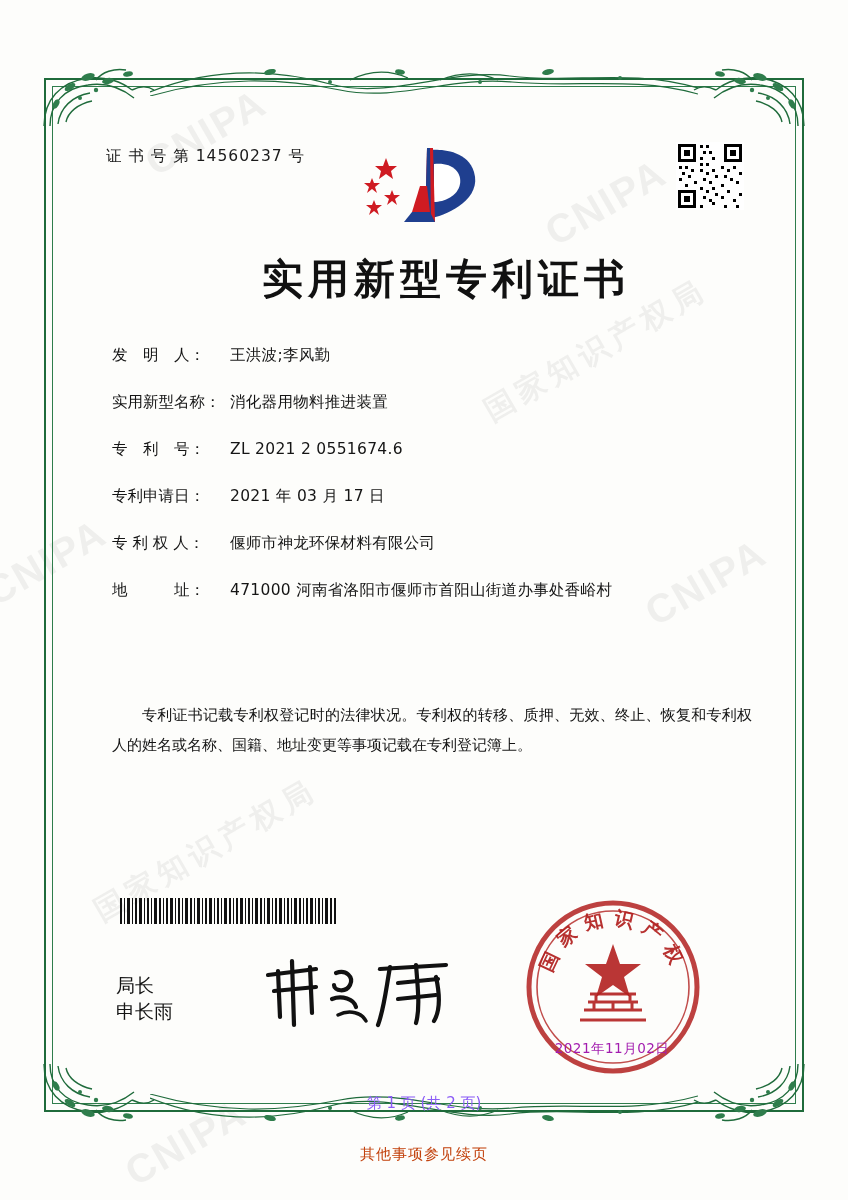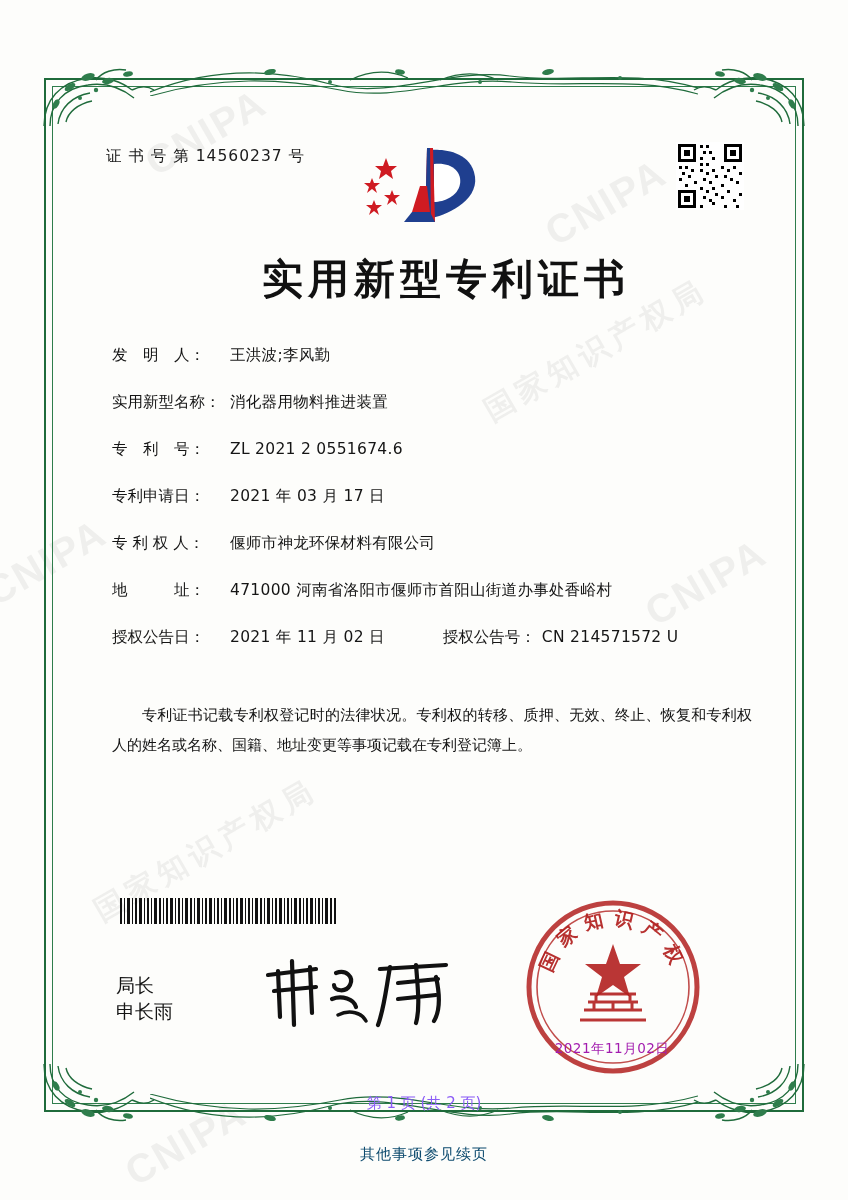--- a/index.html
+++ b/index.html
@@ -236,21 +236,21 @@
     color: #8b5cf6;
   }
 
   .footnote {
     position: absolute;
     left: 0; right: 0;
     top: 1145px;
     text-align: center;
     font-family: "DejaVu Sans", sans-serif;
     font-size: 15px;
-    color: #0c4a6e;
+    color: #c2410c;
     letter-spacing: 1px;
   }
 </style>
 </head>
 <body>
 
 <div class="page">
 
   <div class="watermark-layer">
     <div class="wm" style="left:140px; top:110px;">CNIPA</div>
@@ -496,26 +496,20 @@
         <div class="field-value">2021 年 03 月 17 日</div>
       </div>
       <div class="field-row">
         <div class="field-label">专 利 权 人：</div>
         <div class="field-value">偃师市神龙环保材料有限公司</div>
       </div>
       <div class="field-row">
         <div class="field-label">地　　　址：</div>
         <div class="field-value">471000 河南省洛阳市偃师市首阳山街道办事处香峪村</div>
       </div>
-      <div class="field-row dual">
-        <div class="field-label">授权公告日：</div>
-        <div class="field-value">2021 年 11 月 02 日</div>
-        <div class="second-label">授权公告号：</div>
-        <div class="field-value" style="margin-left:6px;">CN 214571572 U</div>
-      </div>
     </div>
 
     <div class="paragraphs">
       <p>专利证书记载专利权登记时的法律状况。专利权的转移、质押、无效、终止、恢复和专利权人的姓名或名称、国籍、地址变更等事项记载在专利登记簿上。</p>
     </div>
 
     <div class="barcode">
       <svg width="216" height="26" viewBox="0 0 216 26" preserveAspectRatio="none">
         <rect width="216" height="26" fill="#ffffff" opacity="0"></rect>
         <g fill="#111">

